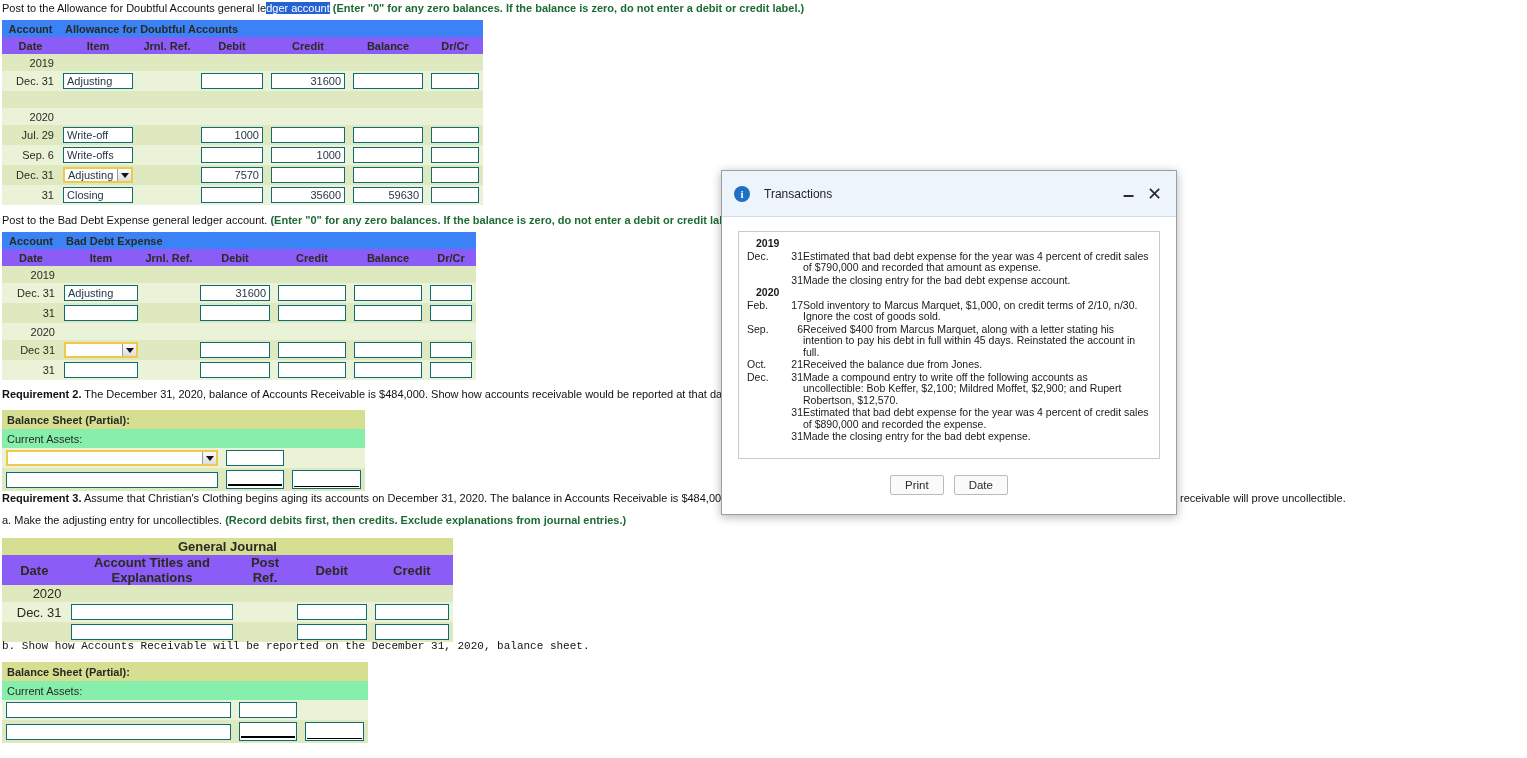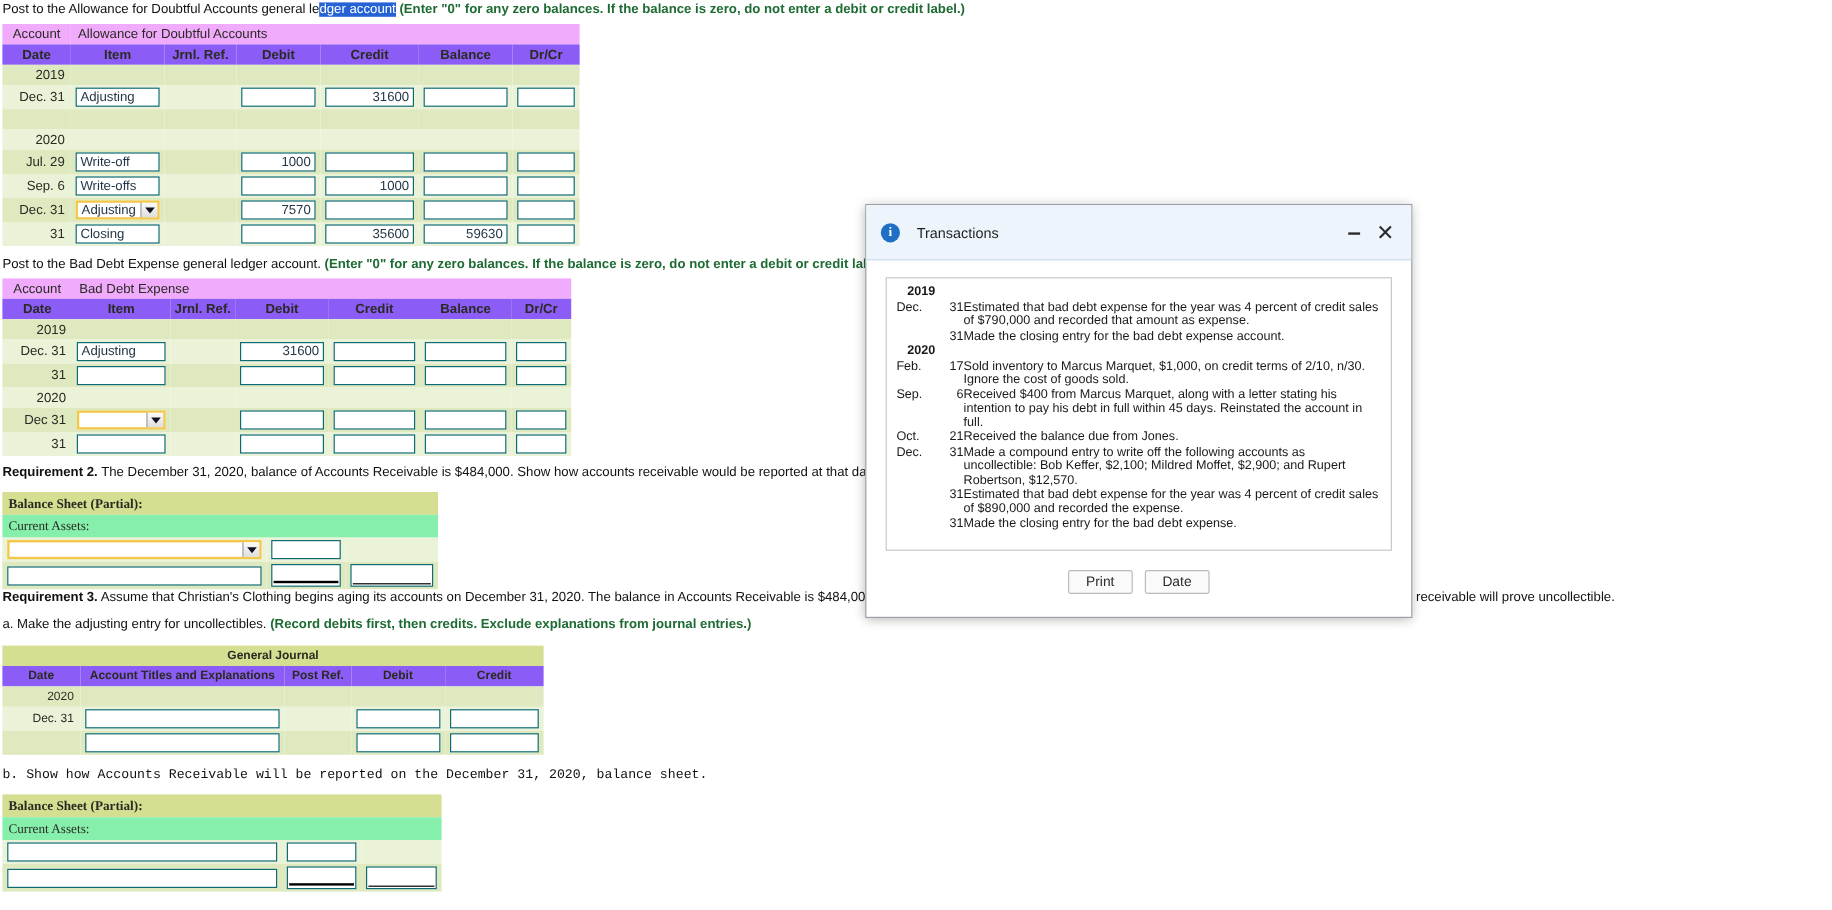--- a/index.html
+++ b/index.html
@@ -32,23 +32,23 @@
     font-size: 11px;
     table-layout: fixed;
   }
   table.ledger td, table.ledger th {
     padding: 0;
     margin: 0;
     border: 0;
     vertical-align: middle;
   }
   .hd-band {
-    background: #f0abfc;
+    background: #3b82f6;
     color: #2a2a22;
-    font-weight: normal;
+    font-weight: bold;
     height: 17px;
     border-bottom: 1px solid #8a8f64;
   }
   .hd-band.acct { text-align: center; }
   .hd-band.title { text-align: left; padding-left: 6px !important; }
   .colhd {
     background: #8b5cf6;
     color: #2a2a22;
     font-weight: bold;
     text-align: center;
@@ -129,21 +129,20 @@
     box-shadow: 0 3px 0 -1px #000;
   }
   .fldwrap { position: relative; display: block; }
 
   
   .bs {
     border-collapse: separate;
     border-spacing: 0;
     table-layout: fixed;
     font-size: 11px;
-    font-family: Liberation Serif, serif;
   }
   .bs td { padding: 0; border: 0; }
   .bs .bshead {
     background: #d6de92;
     font-weight: bold;
     color: #2a2a22;
     height: 19px;
     padding-left: 5px !important;
   }
   .bs .bssub {
@@ -151,21 +150,21 @@
     color: #2a2a22;
     height: 19px;
     padding-left: 5px !important;
   }
   .bs .bsrowA { background: #eaf2d8; }
   .bs .bsrowB { background: #dfe9c0; }
 
   
   table.gj {
     border-collapse: separate; border-spacing: 0;
-    table-layout: fixed; font-size: 10px; border-radius: 28px;
+    table-layout: fixed; font-size: 13px; border-radius: 28px;
   }
   table.gj td { padding: 0; border: 0; vertical-align: middle; }
   .gj-title {
     background: #d6de92; font-weight: bold; color: #2a2a22;
     text-align: center; height: 17px;
     border-bottom: 1px solid #8a8f64;
   }
 
   
   #dialog {

